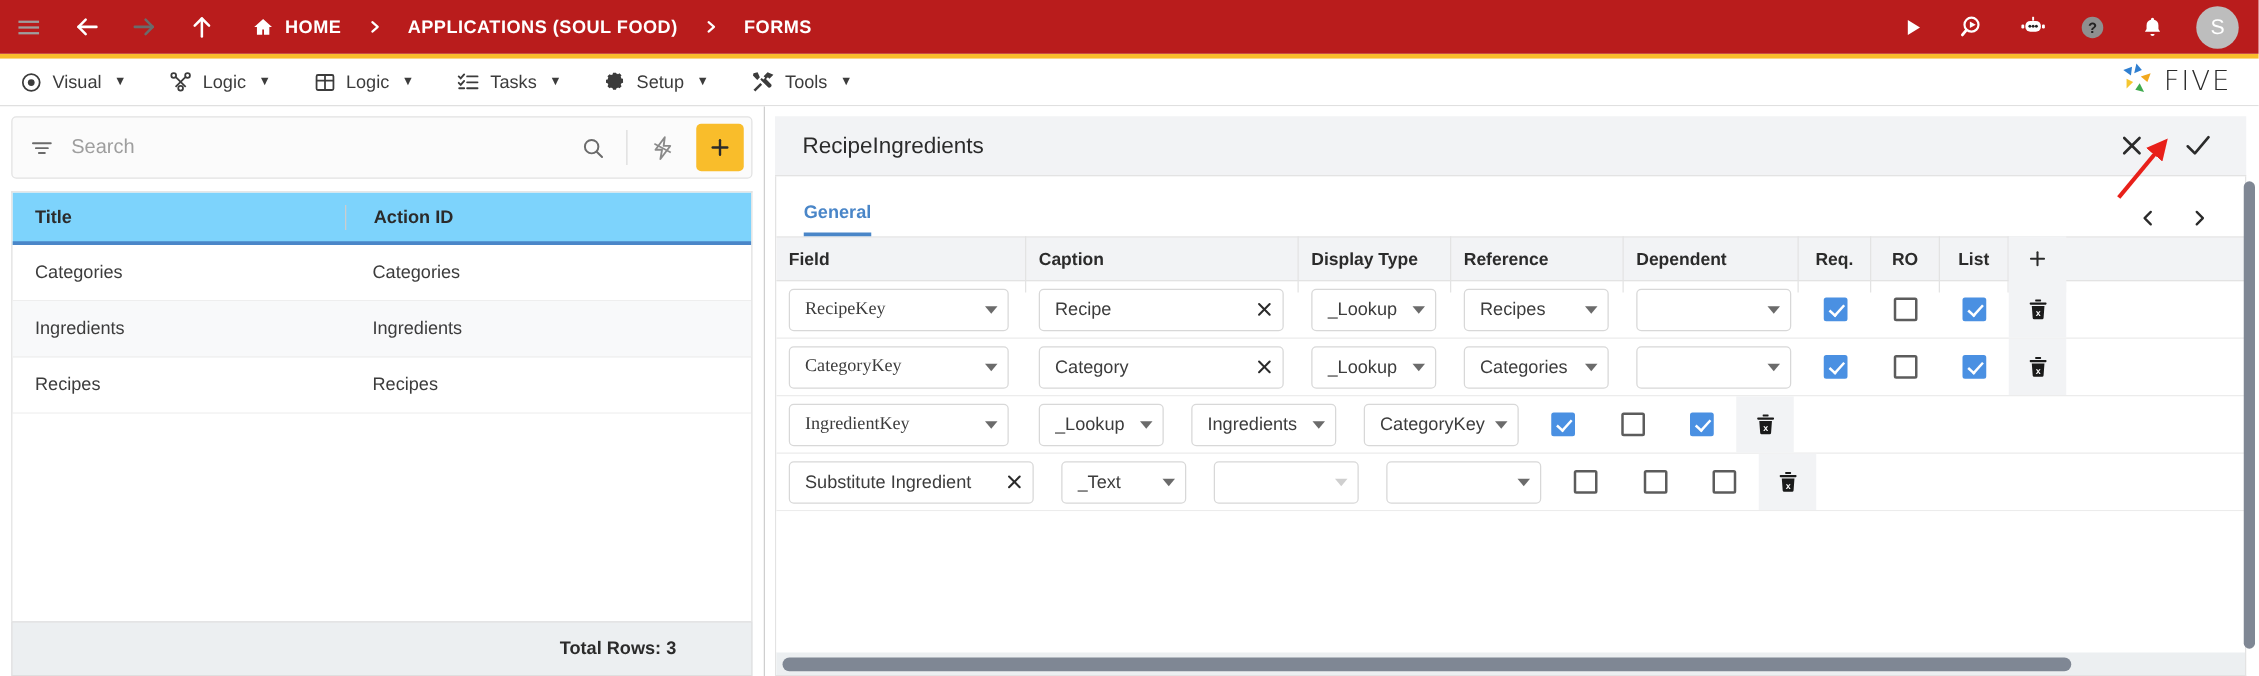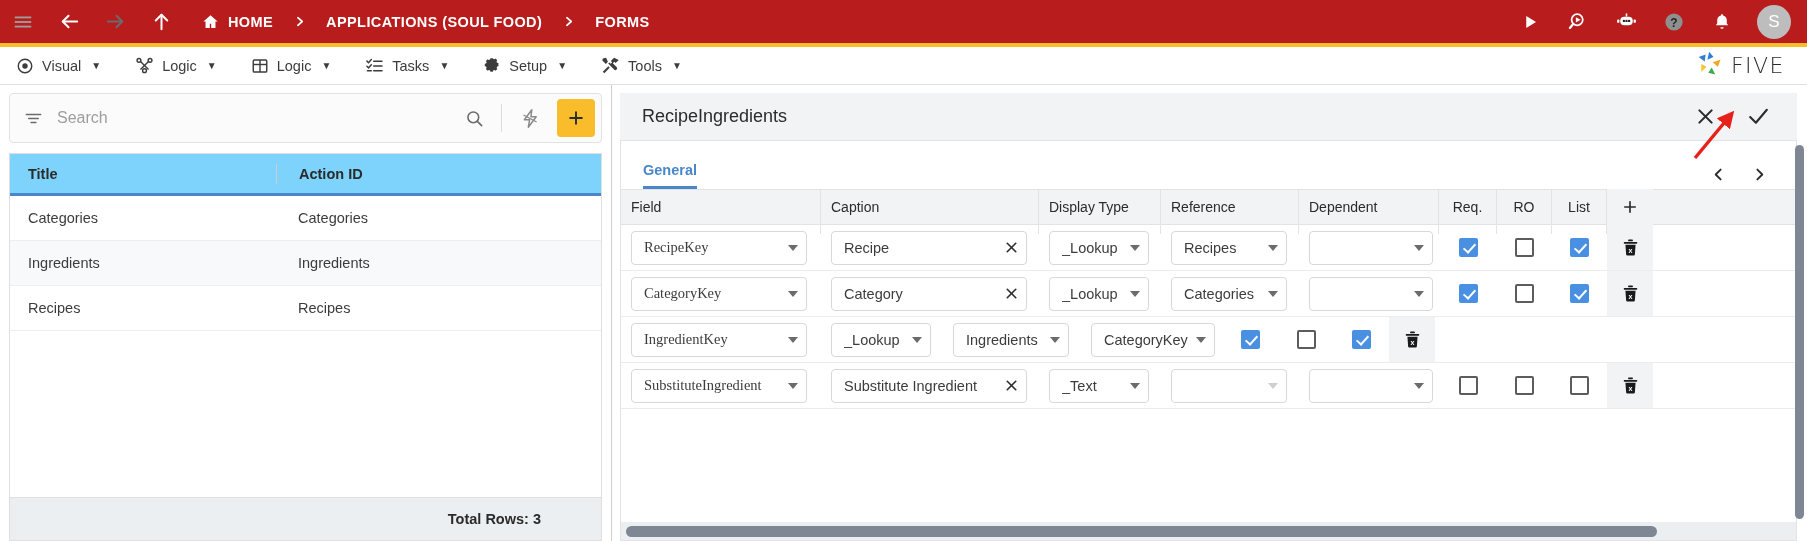--- a/index.html
+++ b/index.html
@@ -186,21 +186,21 @@
   .pgbtn { cursor: pointer; display: flex; align-items: center; }
 
   .tablezone { flex: 1; display: flex; flex-direction: column; overflow: hidden; }
   .ft-head {
     height: 36px; background: #f2f3f5;
     border-top: 1px solid #e3e3e3; border-bottom: 1px solid #e3e3e3;
     display: flex; align-items: center;
     font-size: 14px; color: #2b2b2b;
   }
   .ft-head .cell { border-right: 1px solid #e3e3e3; height: 53px;
-    display: flex; align-items: center; }
+    display: flex; align-items: center; font-weight: bold; }
   .ft-row {
     height: 46px; display: flex; align-items: center;
     border-bottom: 1px solid #ececec;
   }
   .c-field   { width: 200px; padding-left: 10px; }
   .c-caption { width: 218px; padding-left: 10px; }
   .c-dtype   { width: 122px; padding-left: 10px; }
   .c-ref     { width: 138px; padding-left: 10px; }
   .c-dep     { width: 140px; padding-left: 10px; }
   .c-req     { width: 58px; justify-content: center; }
@@ -733,26 +733,20 @@
                 <rect x="9" y="2" width="6" height="2" rx=".6"></rect>
                   <rect x="3.5" y="5" width="17" height="2.2" rx=".8"></rect>
                 <path d="M5.6 8.6h12.8l-.9 12.2a1.4 1.4 0 01-1.4 1.2H7.9a1.4 1.4 0 01-1.4-1.2z"></path>
                 <text x="12" y="19.2" font-size="9" font-family="Liberation Sans, sans-serif" font-weight="bold" fill="#ffffff" text-anchor="middle">x</text>
                 </svg>
             </span>
           </div>
         </div>
 
         <div class="ft-row">
-          <div class="c-field">
-            <div class="ddown w-field">
-              <span class="dd-val">SubstituteIngredient</span>
-              <span class="dd-caret"></span>
-            </div>
-          </div>
           <div class="c-caption">
             <div class="txtfield">
               <span class="tf-val">Substitute Ingredient</span>
               <span class="clr-ic">
                 <svg width="17" height="17" viewBox="0 0 24 24" stroke="#2b2b2b" stroke-width="2.3" stroke-linecap="round">
                   <line x1="6" y1="6" x2="18" y2="18"></line>
                     <line x1="18" y1="6" x2="6" y2="18"></line>
                   </svg>
               </span>
             </div>

